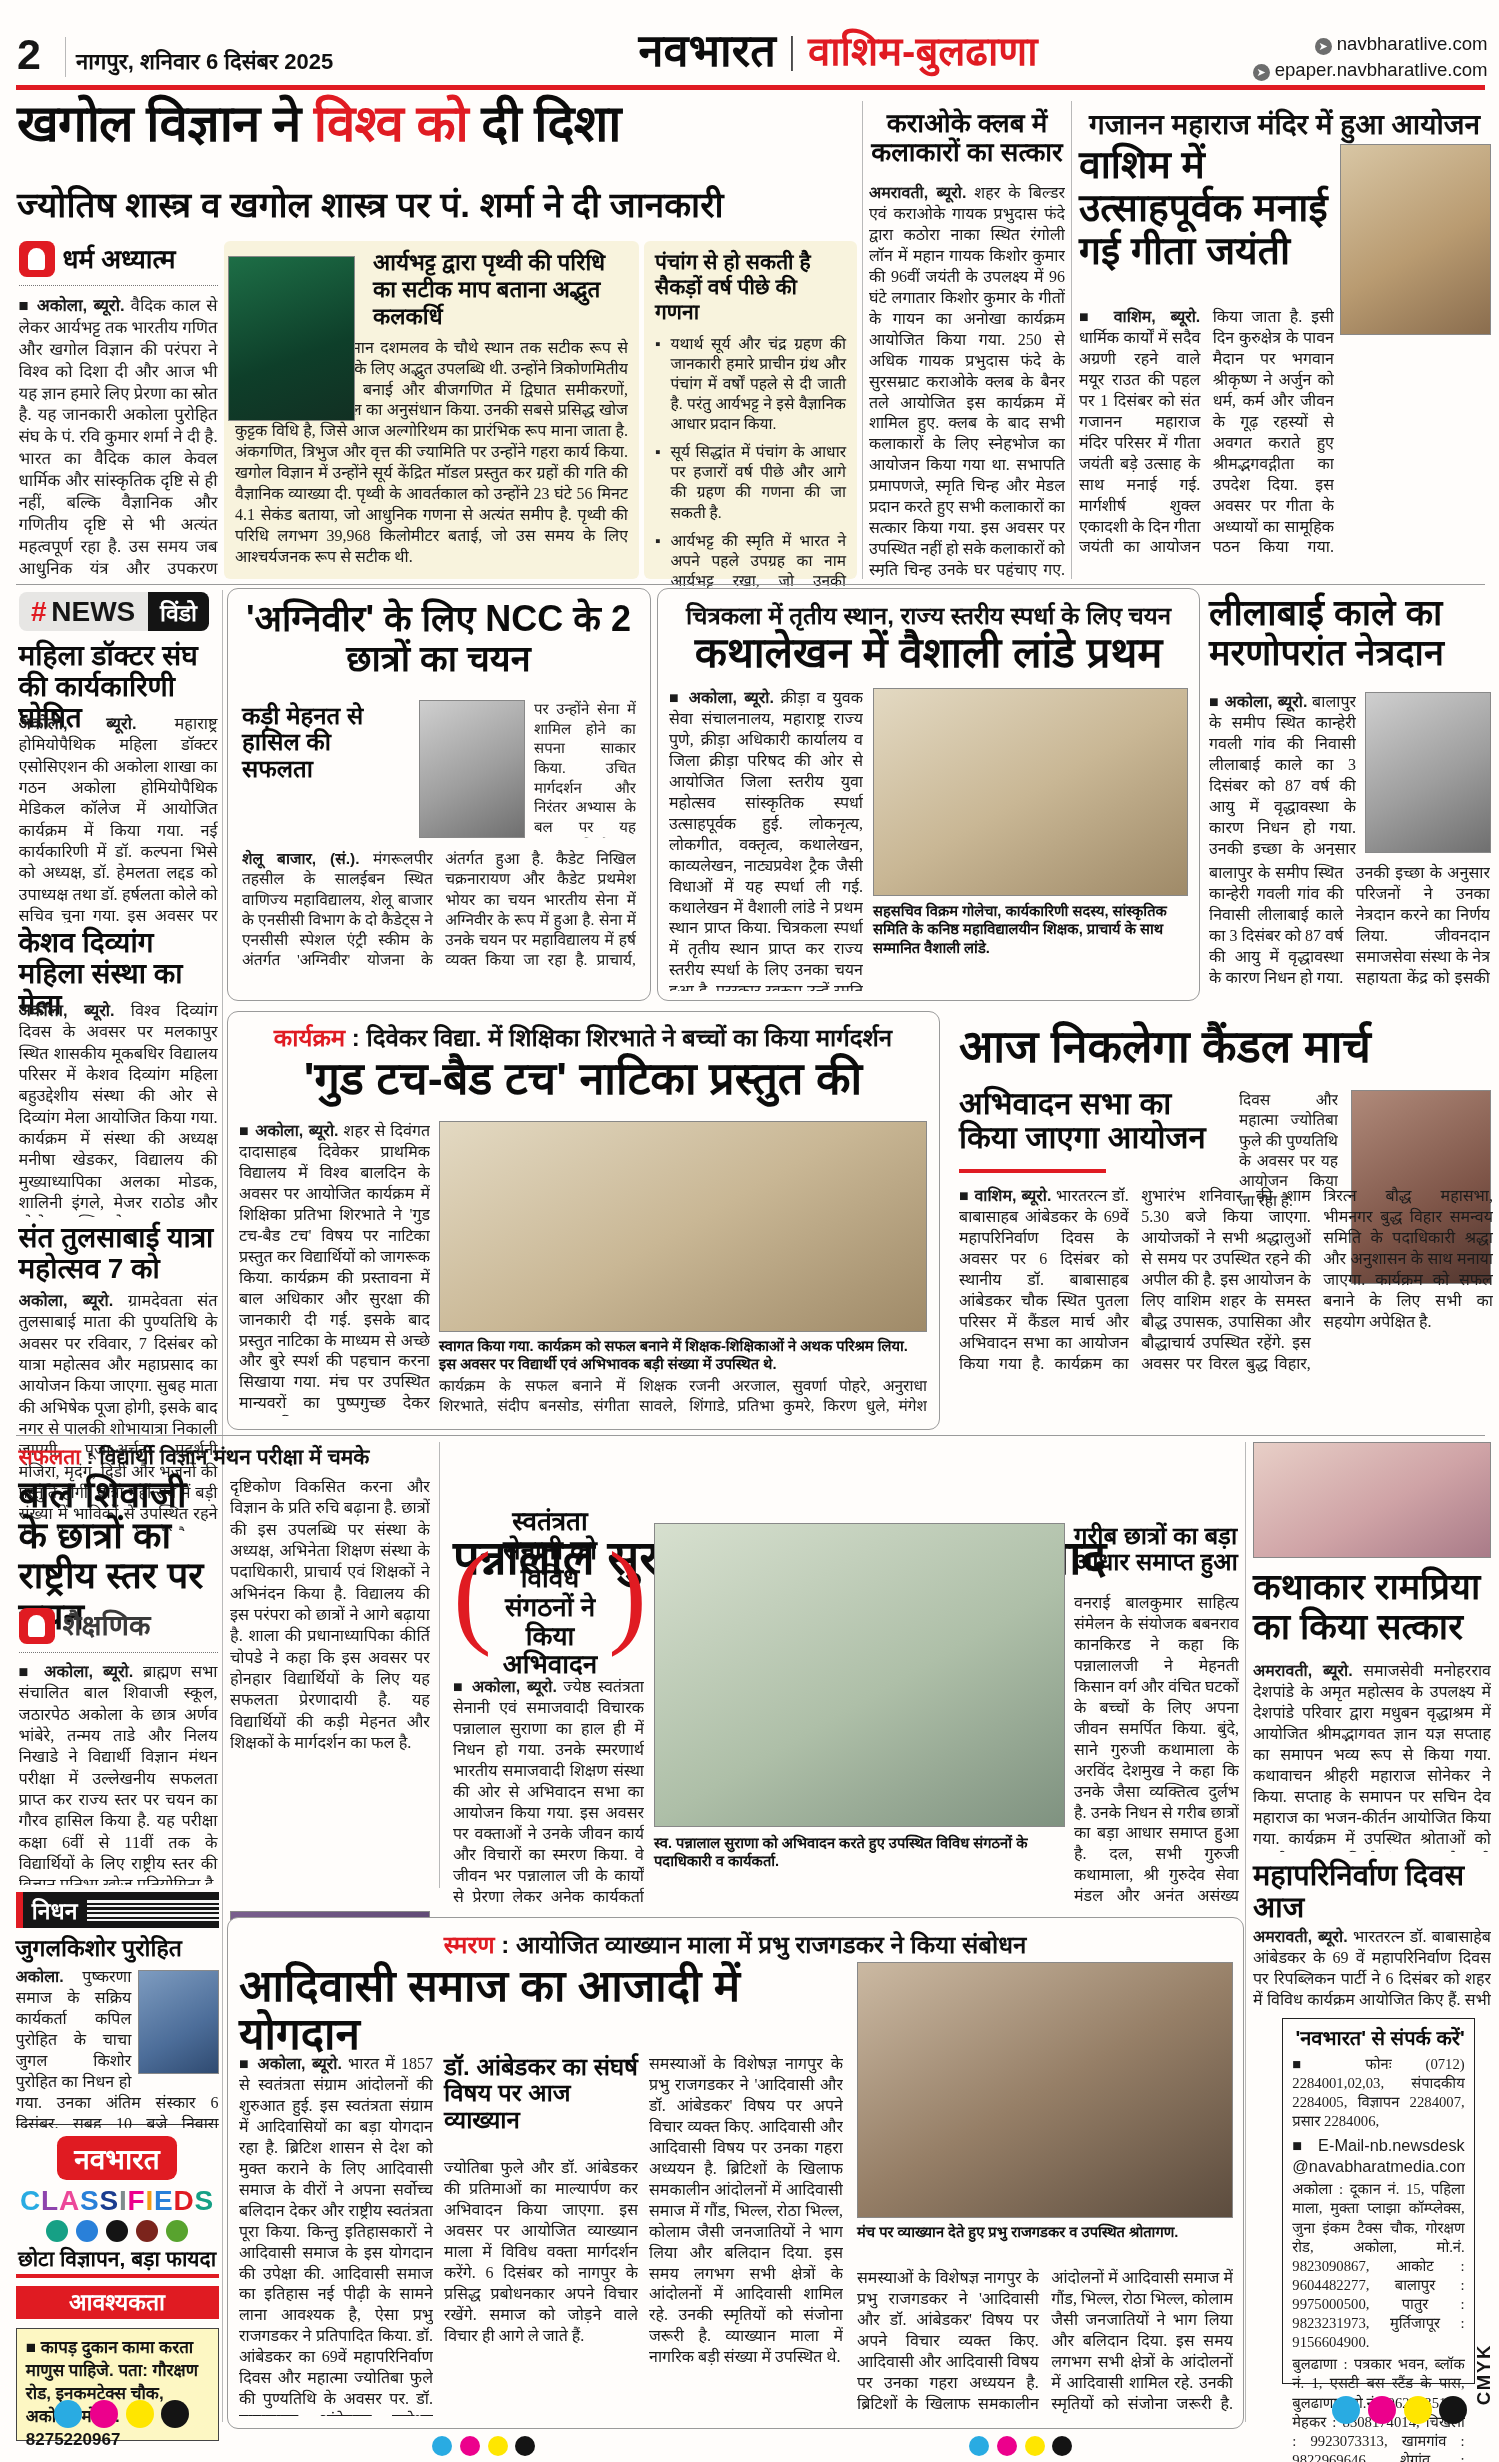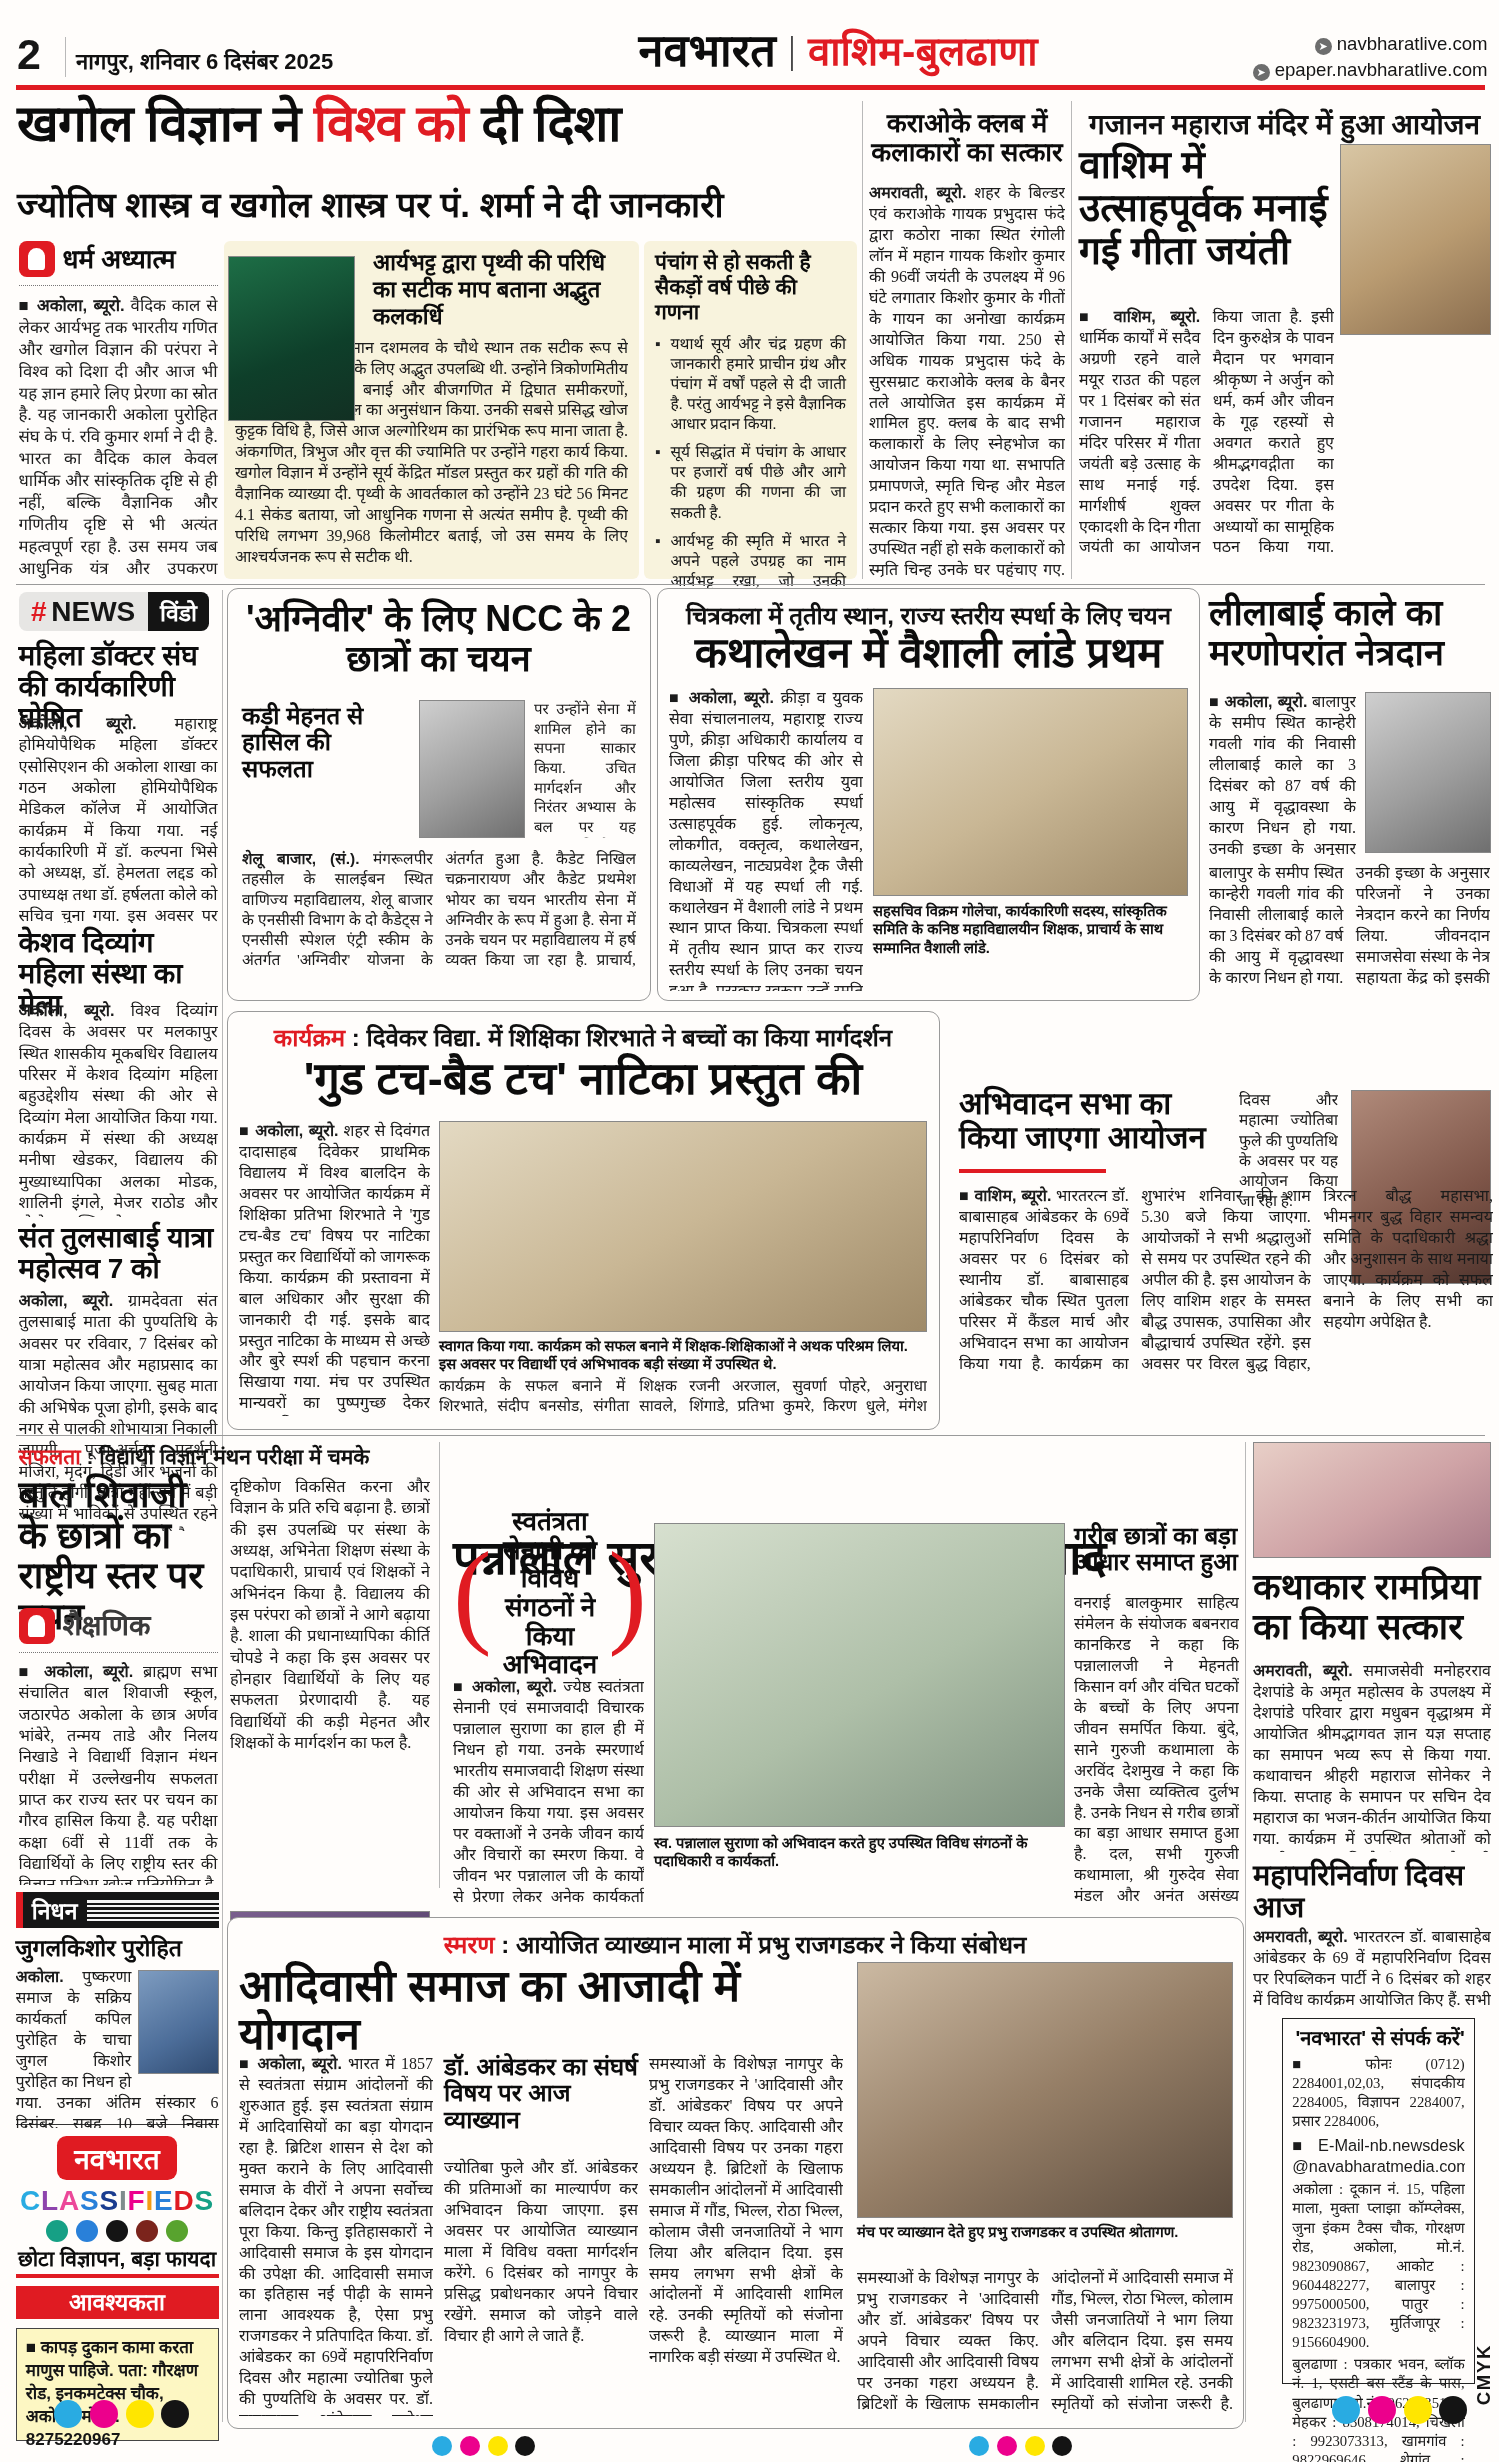--- a/index.html
+++ b/index.html
@@ -191,20 +191,21 @@
   </div>
   <div class="abs hl" style="left:239px;top:1054px;width:688px;font-size:45px;text-align:center;">'गुड टच-बैड टच' नाटिका प्रस्तुत की</div>
   <div class="abs body" style="left:239px;top:1121px;width:191px;height:295px;font-size:16px;">
     <span class="dl">■ अकोला, ब्यूरो.</span>
     <span>शहर से दिवंगत दादासाहब दिवेकर प्राथमिक विद्यालय में विश्व बालदिन के अवसर पर आयोजित कार्यक्रम में शिक्षिका प्रतिभा शिरभाते ने 'गुड टच-बैड टच' विषय पर नाटिका प्रस्तुत कर विद्यार्थियों को जागरूक किया. कार्यक्रम की प्रस्तावना में बाल अधिकार और सुरक्षा की जानकारी दी गई. इसके बाद प्रस्तुत नाटिका के माध्यम से अच्छे और बुरे स्पर्श की पहचान करना सिखाया गया. मंच पर उपस्थित मान्यवरों का पुष्पगुच्छ देकर स्वागत किया गया.</span>
   </div>
   <div class="abs photo room" style="left:439px;top:1121px;width:488px;height:211px;"></div>
   <div class="abs caption" style="left:439px;top:1337px;width:488px;">स्वागत किया गया. कार्यक्रम को सफल बनाने में शिक्षक-शिक्षिकाओं ने अथक परिश्रम लिया. इस अवसर पर विद्यार्थी एवं अभिभावक बड़ी संख्या में उपस्थित थे.</div>
   <div class="abs body cols2" style="left:439px;top:1376px;width:488px;height:45px;font-size:15.5px;">कार्यक्रम के सफल बनाने में शिक्षक शिरभाते, संदीप बनसोड, संगीता सावले, रजनी अरजाल, सुवर्णा पोहरे, अनुराधा शिंगाडे, प्रतिभा कुमरे, किरण धुले, मंगेश प्रांजले आदि ने परिश्रम लिया. संचालन रजनी अरजाल ने किया, प्रास्ताविक संगीता सावले ने प्रस्तुत किया तथा आभार सुवर्णा पोहरे ने माना.</div>
 
+  <div class="abs hl" style="left:959px;top:1022px;width:536px;font-size:45px;">आज निकलेगा कैंडल मार्च</div>
   <div class="abs hl" style="left:959px;top:1087px;width:264px;font-size:31px;">अभिवादन सभा का किया जाएगा आयोजन</div>
   <div class="abs subline" style="left:959px;top:1169px;"></div>
   <div class="abs body" style="left:1239px;top:1090px;width:99px;height:194px;font-size:15.5px;">दिवस और महात्मा ज्योतिबा फुले की पुण्यतिथि के अवसर पर यह आयोजन किया जा रहा है.</div>
   <div class="abs photo maroon" style="left:1351px;top:1090px;width:140px;height:194px;"></div>
   <div class="abs body cols3" style="left:959px;top:1186px;width:534px;height:238px;font-size:16px;">
     <span class="dl">■ वाशिम, ब्यूरो.</span>
     <span>भारतरत्न डॉ. बाबासाहब आंबेडकर के 69वें महापरिनिर्वाण दिवस के अवसर पर 6 दिसंबर को स्थानीय डॉ. बाबासाहब आंबेडकर चौक स्थित पुतला परिसर में कैंडल मार्च और अभिवादन सभा का आयोजन किया गया है. कार्यक्रम का शुभारंभ शनिवार की शाम 5.30 बजे किया जाएगा. आयोजकों ने सभी श्रद्धालुओं से समय पर उपस्थित रहने की अपील की है. इस आयोजन के लिए वाशिम शहर के समस्त बौद्ध उपासक, उपासिका और बौद्धाचार्य उपस्थित रहेंगे. इस अवसर पर विरल बुद्ध विहार, त्रिरत्न बौद्ध महासभा, भीमनगर बुद्ध विहार समन्वय समिति के पदाधिकारी श्रद्धा और अनुशासन के साथ मनाया जाएगा. कार्यक्रम को सफल बनाने के लिए सभी का सहयोग अपेक्षित है.</span>
   </div>
 
   <div class="abs hline" style="left:15.5px;top:1435px;width:1469px;"></div>

